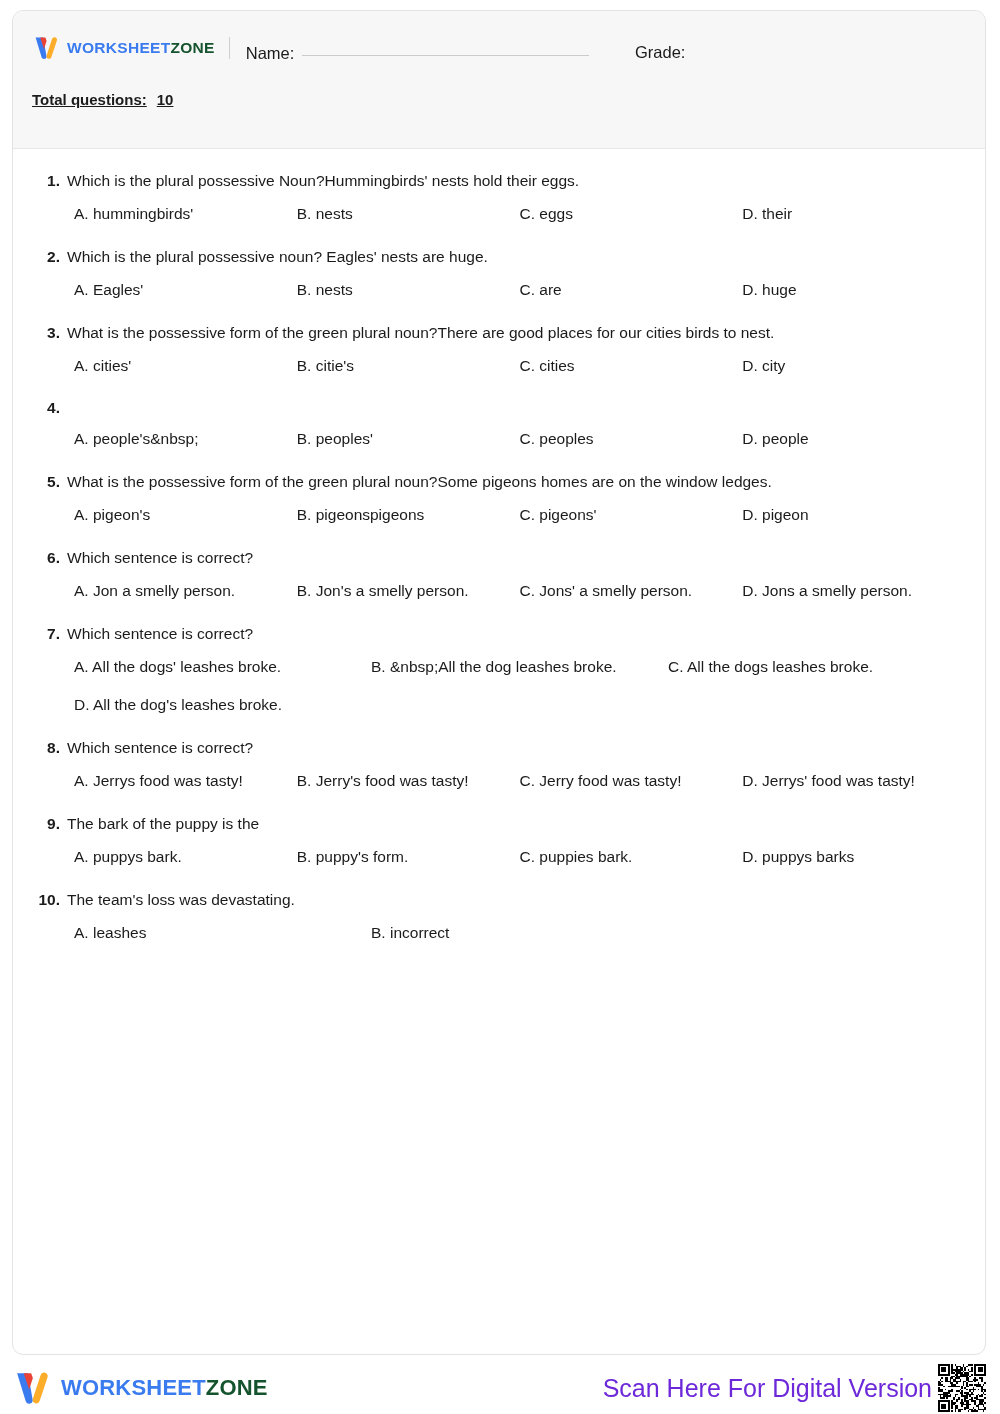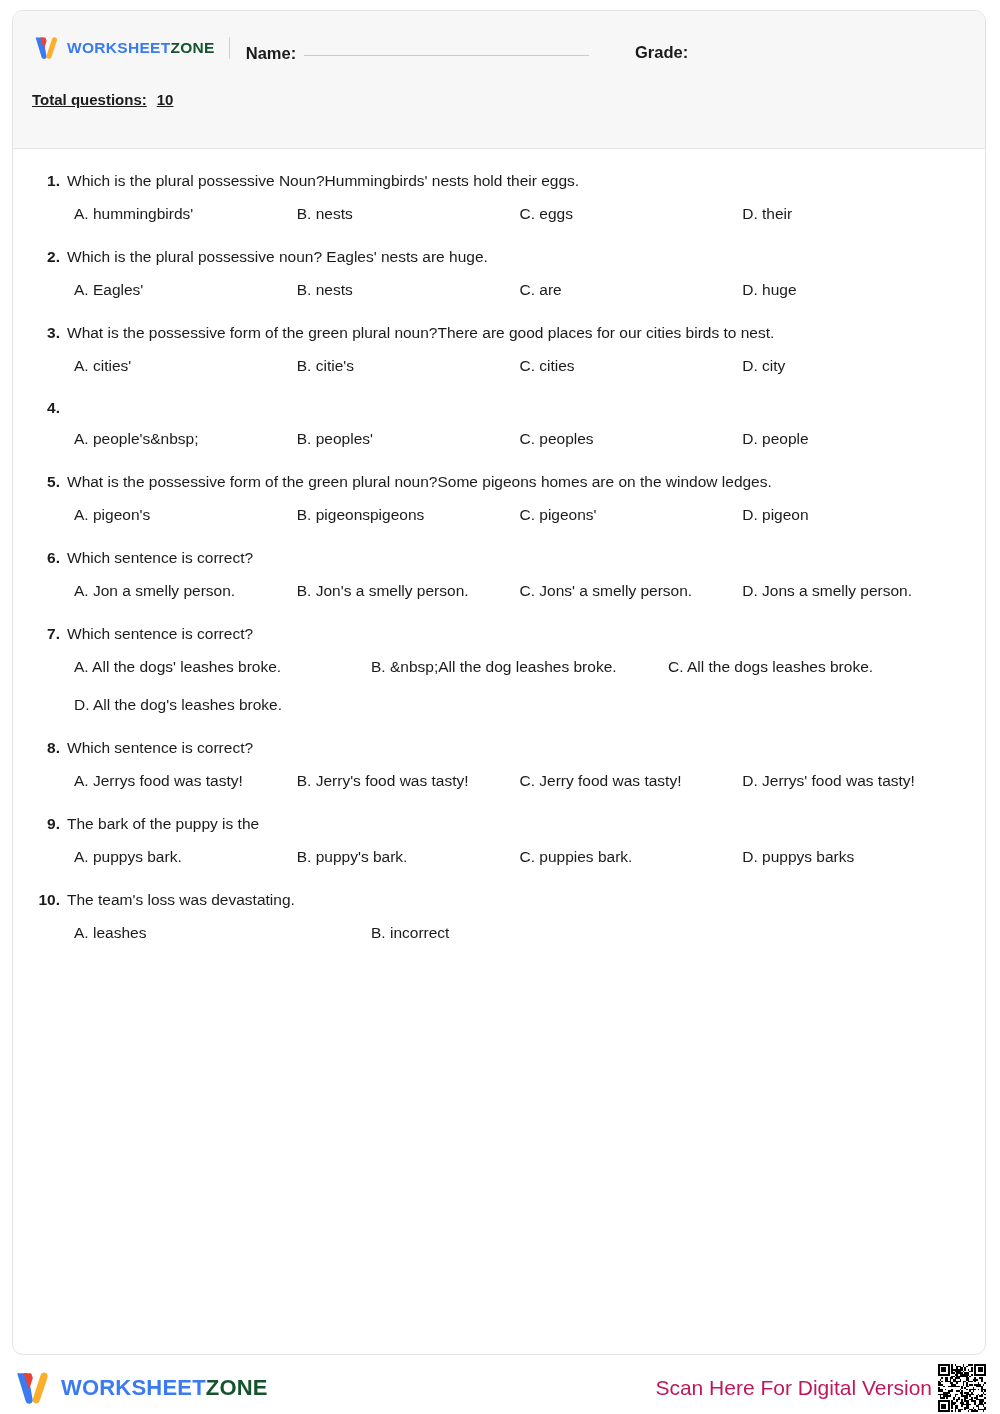--- a/index.html
+++ b/index.html
@@ -71,21 +71,21 @@
   }
 
   
   .field {
     display: flex;
     align-items: baseline;
     flex: 1 1 auto;
   }
   .field-label {
     font-size: 16.5px;
-    font-weight: 700;
+    font-weight: 400;
     color: #1b1b1b;
     white-space: nowrap;
     margin-right: 8px;
     margin-top: 10px;
   }
   .field-line {
     flex: 1 1 auto;
     border-bottom: 1px solid #cbcbcb;
     height: 1px;
     position: relative;
@@ -162,22 +162,22 @@
     font-size: 22px;
     letter-spacing: 0.2px;
     margin-left: 9px;
   }
   .footer-right {
     margin-left: auto;
     display: flex;
     align-items: center;
   }
   .scan-text {
-    font-size: 21px;
-    color: #be185d;
+    font-size: 25px;
+    color: #6d28d9;
     white-space: nowrap;
     margin-right: 6px;
   }
   .qr-code {
     width: 48px;
     height: 48px;
     display: block;
   }
 </style>
 </head>
@@ -313,21 +313,21 @@
           <div class="option">D. Jerrys' food was tasty!</div>
         </div>
       </div>
       <div class="question">
         <div class="q-line">
           <span class="q-num">9.</span>
           <span class="q-text">The bark of the puppy is the</span>
         </div>
         <div class="options cols-4">
           <div class="option">A. puppys bark.</div>
-          <div class="option">B. puppy's bark.</div>
+          <div class="option">B. puppy's form.</div>
           <div class="option">C. puppies bark.</div>
           <div class="option">D. puppys barks</div>
         </div>
       </div>
       <div class="question">
         <div class="q-line">
           <span class="q-num">10.</span>
           <span class="q-text">The team's loss was devastating.</span>
         </div>
         <div class="options cols-2">

